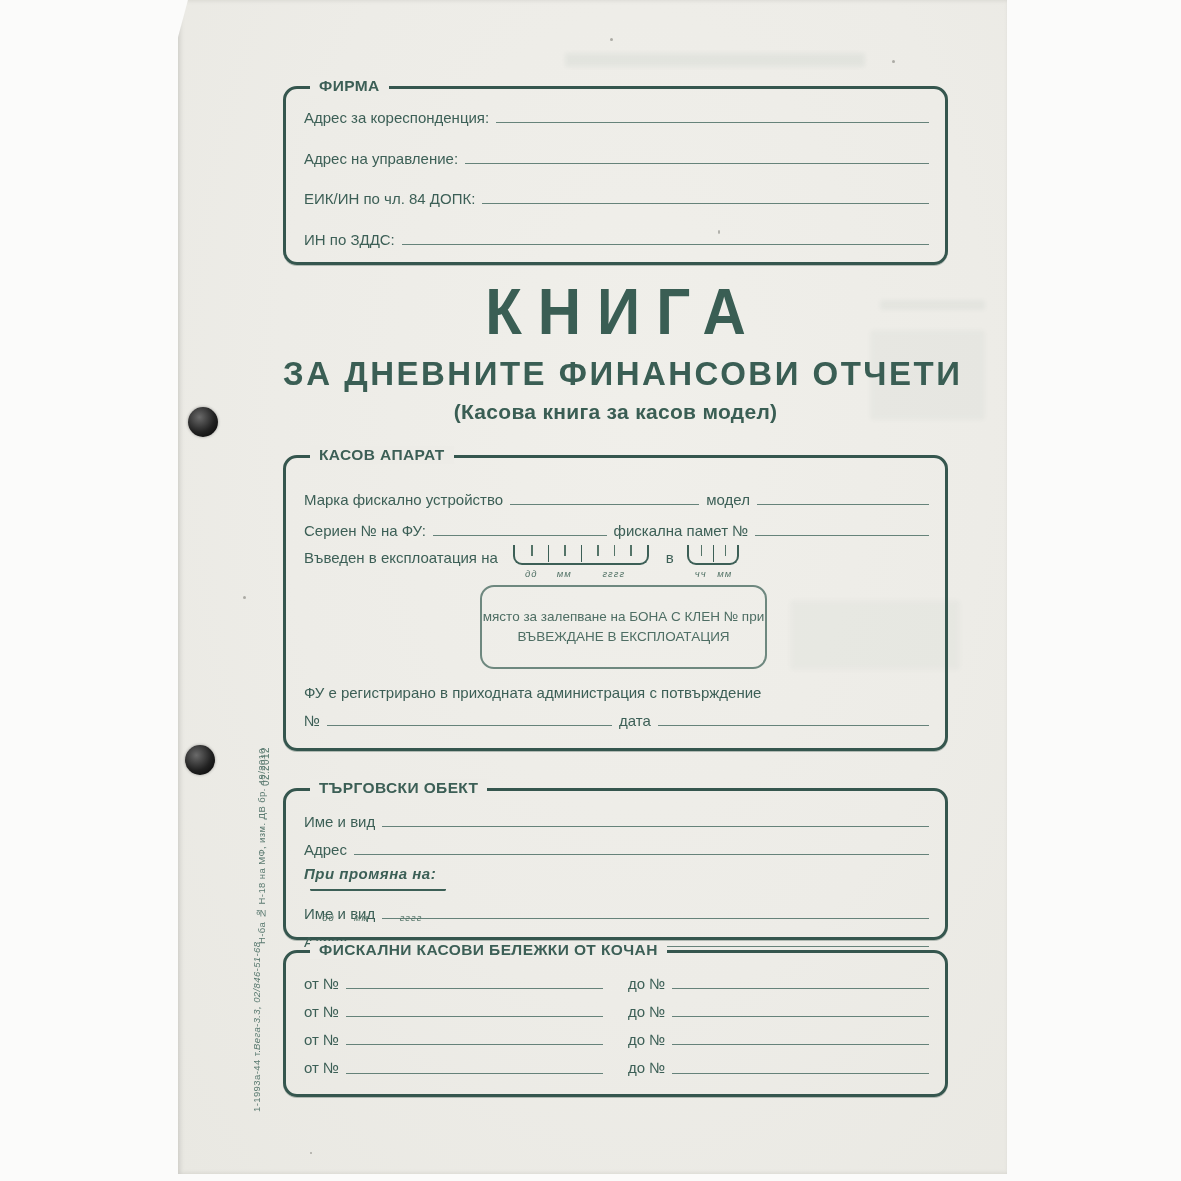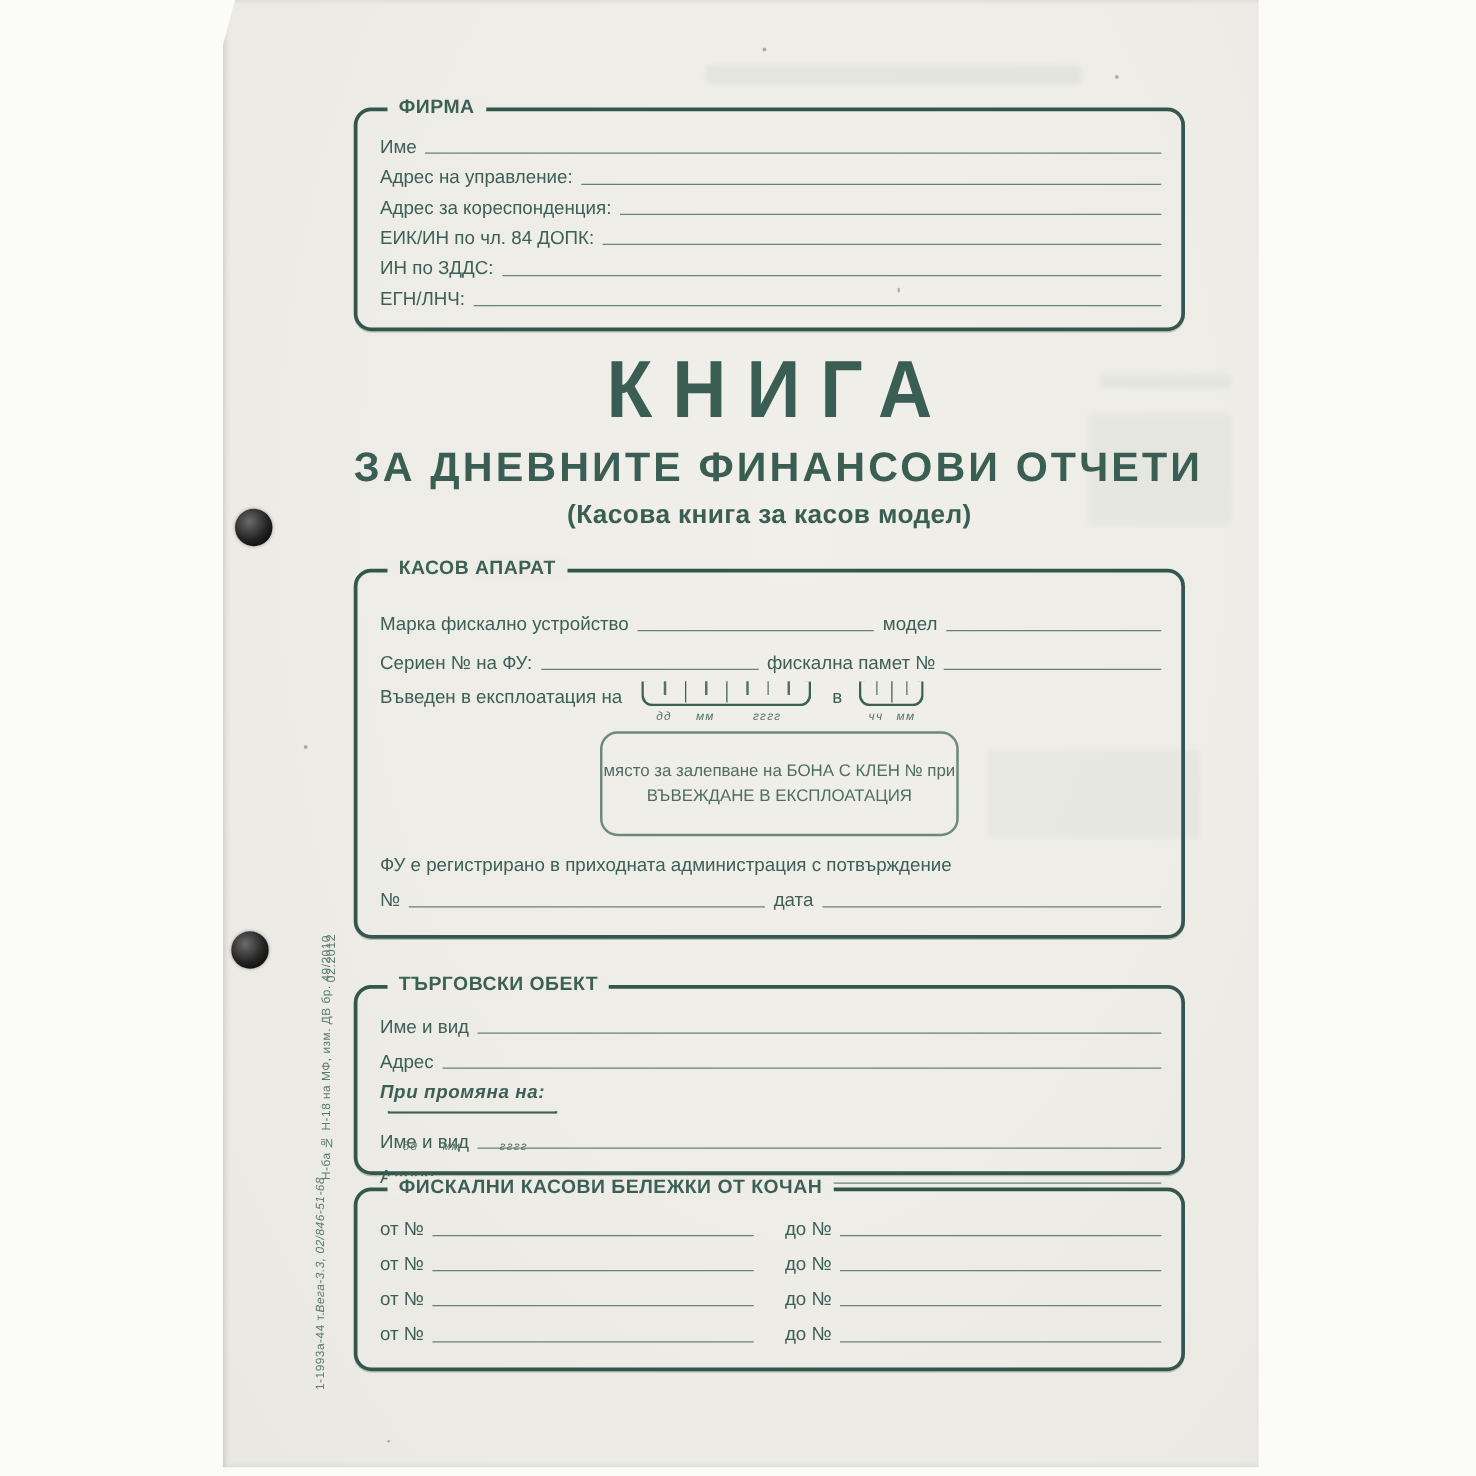--- a/index.html
+++ b/index.html
@@ -99,41 +99,33 @@
   <div class="speck" style="left:718px;top:230px;width:2px;height:4px;"></div>
   <div class="speck" style="left:243px;top:596px;"></div>
   <div class="speck" style="left:310px;top:1152px;width:2px;height:2px;"></div>
 
   <div class="hole" style="left:188px;top:407px;"></div>
   <div class="hole" style="left:185px;top:745px;"></div>
 
   <div class="fbox" style="left:283px;top:86px;width:665px;height:179px;display:flex;flex-direction:column;justify-content:space-between;padding:20px 16px 14px 18px;">
     <div class="legend">ФИРМА</div>
     <div class="frow">
-      <span class="lbl">Име</span>
+      <span class="lbl">Адрес за кореспонденция:</span>
       <span class="line"></span>
     </div>
     <div class="frow">
       <span class="lbl">Адрес на управление:</span>
       <span class="line"></span>
     </div>
     <div class="frow">
-      <span class="lbl">Адрес за кореспонденция:</span>
-      <span class="line"></span>
-    </div>
-    <div class="frow">
       <span class="lbl">ЕИК/ИН по чл. 84  ДОПК:</span>
       <span class="line"></span>
     </div>
     <div class="frow">
       <span class="lbl">ИН по ЗДДС:</span>
-      <span class="line"></span>
-    </div>
-    <div class="frow">
-      <span class="lbl">ЕГН/ЛНЧ:</span>
       <span class="line"></span>
     </div>
   </div>
 
   <div class="title-block">
     <div class="title-main">КНИГА</div>
     <div class="title-sub">ЗА ДНЕВНИТЕ ФИНАНСОВИ ОТЧЕТИ</div>
     <div class="title-note">(Касова книга за касов модел)</div>
   </div>
 

